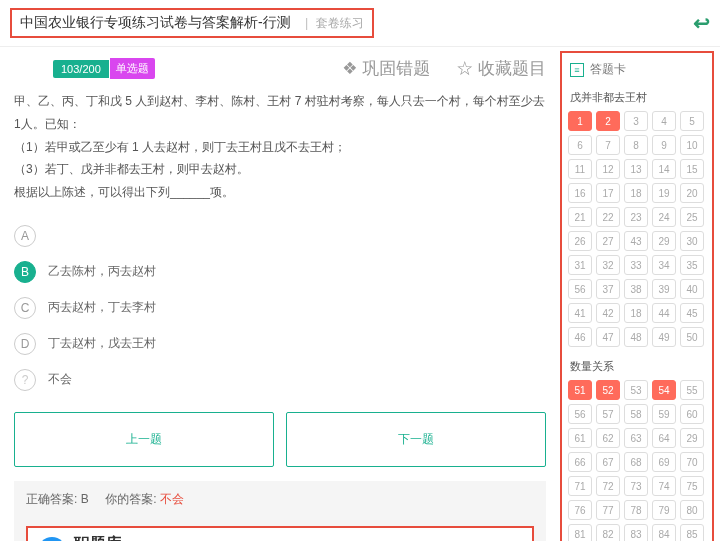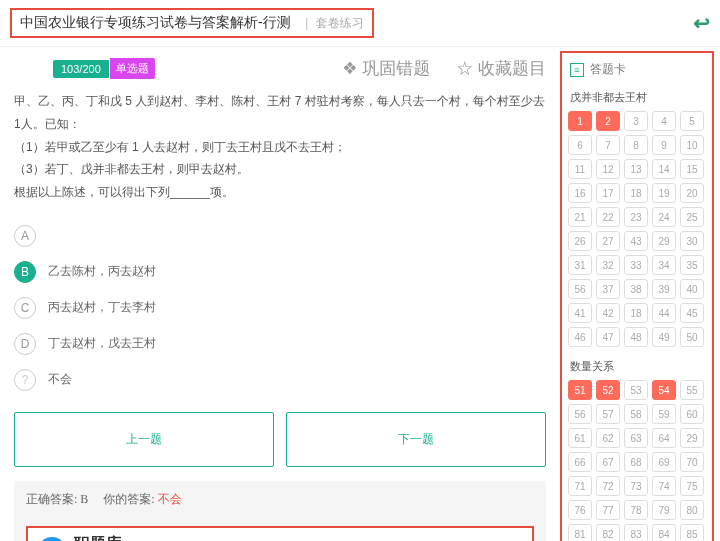--- a/index.html
+++ b/index.html
@@ -18,21 +18,21 @@
 .q-actions { margin-left: auto; display: flex; gap: 26px; color: #999; font-size: 17px; align-items: flex-end; }
 .q-text { line-height: 1.9; font-size: 12px; color: #555; margin-bottom: 14px; }
 .options { margin-bottom: 14px; }
 .option { display: flex; align-items: center; padding: 7px 0; color: #666; }
 .opt-letter { width: 22px; height: 22px; border: 1px solid #ccc; border-radius: 50%; display: flex; align-items: center; justify-content: center; margin-right: 12px; font-size: 12px; color: #999; }
 .opt-letter.selected { background: #18b08f; border-color: #18b08f; color: #fff; }
 .opt-letter.q { color: #ccc; }
 .nav-btns { display: flex; gap: 12px; margin-bottom: 14px; }
 .nav-btn { flex: 1; border: 1px solid #18b08f; color: #18b08f; background: #fff; padding: 18px 0; text-align: center; font-size: 12px; cursor: pointer; border-radius: 2px; }
 .answer-box { background: #f5f5f5; padding: 10px 12px; font-size: 12px; }
-.answer-line { color: #666; margin-bottom: 18px; font-family: Liberation Serif, serif; }
+.answer-line { color: #666; margin-bottom: 18px; }
 .answer-line .wrong { color: #e74c3c; }
 .lib-box { border: 2px solid #e74c3c; padding: 6px 10px; display: flex; align-items: center; gap: 8px; margin-bottom: 10px; background: #fff; }
 .lib-icon { width: 28px; height: 28px; border-radius: 50%; background: #2196f3; color: #fff; display: flex; align-items: center; justify-content: center; font-size: 14px; font-weight: bold; }
 .lib-text { display: flex; flex-direction: column; }
 .lib-title { font-weight: bold; font-size: 16px; }
 .lib-sub { font-size: 10px; color: #999; }
 .card-head { display: flex; align-items: center; gap: 6px; color: #777; font-size: 12px; padding: 2px 6px 8px; }
 .card-icon { width: 14px; height: 14px; border: 1px solid #18b08f; color: #18b08f; display: flex; align-items: center; justify-content: center; font-size: 9px; }
 .section-title { font-size: 11px; color: #555; padding: 4px 6px 6px; }
 .grid { display: flex; flex-wrap: wrap; gap: 4px; padding: 0 4px 8px; }

